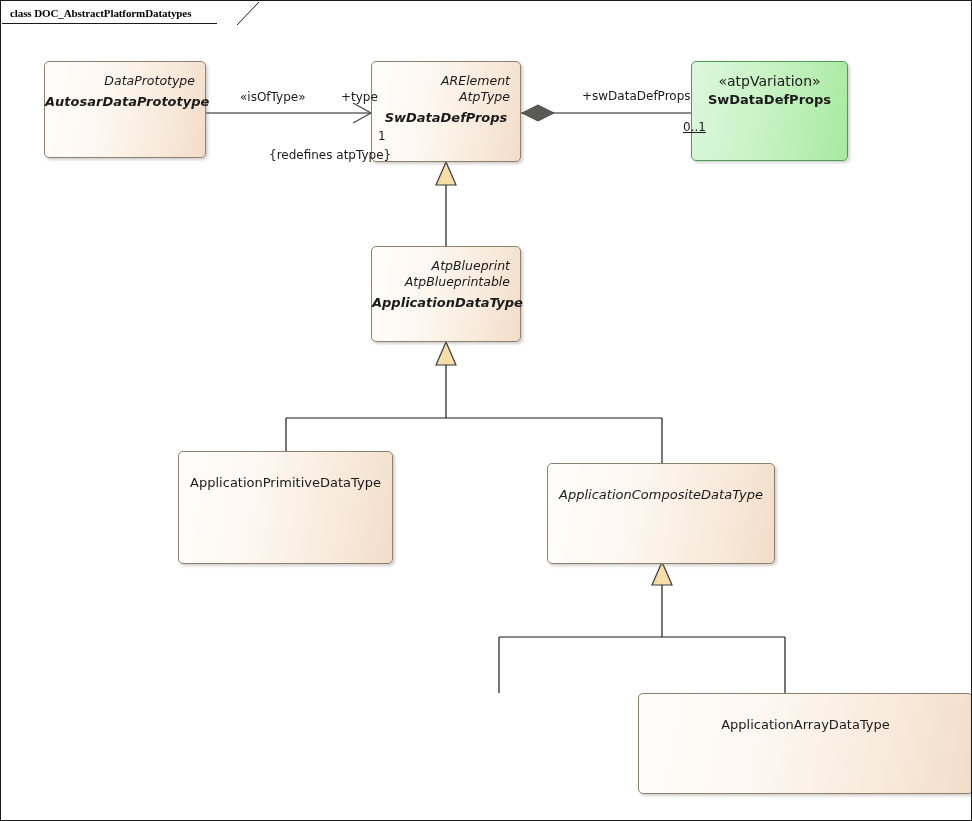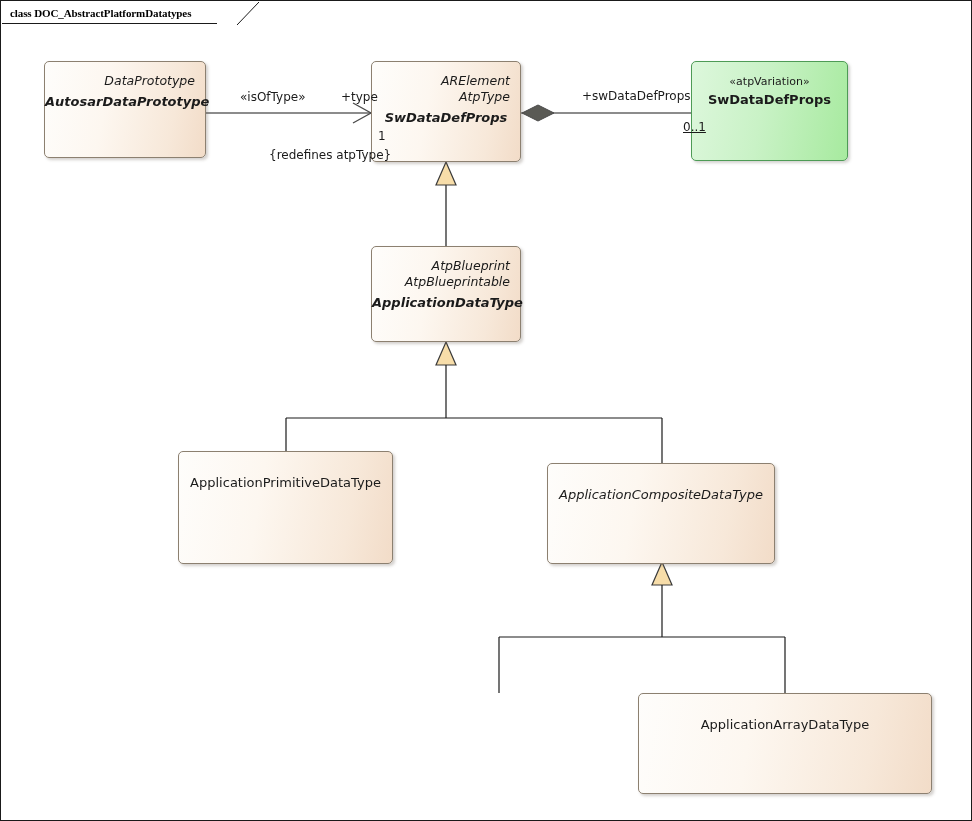--- a/index.html
+++ b/index.html
@@ -84,21 +84,21 @@
     font-size: 12.5px;
     font-style: italic;
     color: #1b1b1b;
     line-height: 16px;
     white-space: nowrap;
   }
   .green .stereo-line {
     text-align: center;
     padding-right: 0;
     font-style: normal;
-    font-size: 11px;
+    font-size: 14px;
     line-height: 17px;
   }
   .class-name {
     text-align: center;
     font-size: 13px;
     color: #1b1b1b;
     line-height: 18px;
     margin-top: 4px;
     white-space: nowrap;
   }
@@ -203,21 +203,21 @@
 
   <div class="uml-class" style="left:177px; top:450px; width:215px; height:113px;">
     <div class="class-name concrete" style="margin-top:11px;">ApplicationPrimitiveDataType</div>
   </div>
 
   <div class="uml-class" style="left:546px; top:462px; width:228px; height:101px;">
     <div class="class-name abstract" style="margin-top:11px;">ApplicationCompositeDataType</div>
   </div>
 
 
-  <div class="uml-class" style="left:637px; top:692px; width:294px; height:101px;">
+  <div class="uml-class" style="left:637px; top:692px; width:335px; height:101px;">
     <div class="class-name concrete" style="margin-top:11px;">ApplicationArrayDataType</div>
   </div>
 
   <div class="edge-label" style="left:239px; top:89px;">«isOfType»</div>
   <div class="edge-label" style="left:340px; top:89px;">+type</div>
   <div class="edge-label" style="left:377px; top:128px;">1</div>
   <div class="edge-label" style="left:268px; top:147px;">{redefines atpType}</div>
   <div class="edge-label" style="left:581px; top:88px;">+swDataDefProps</div>
   <div class="edge-label" style="left:682px; top:119px;text-decoration:underline;">0..1</div>
 

